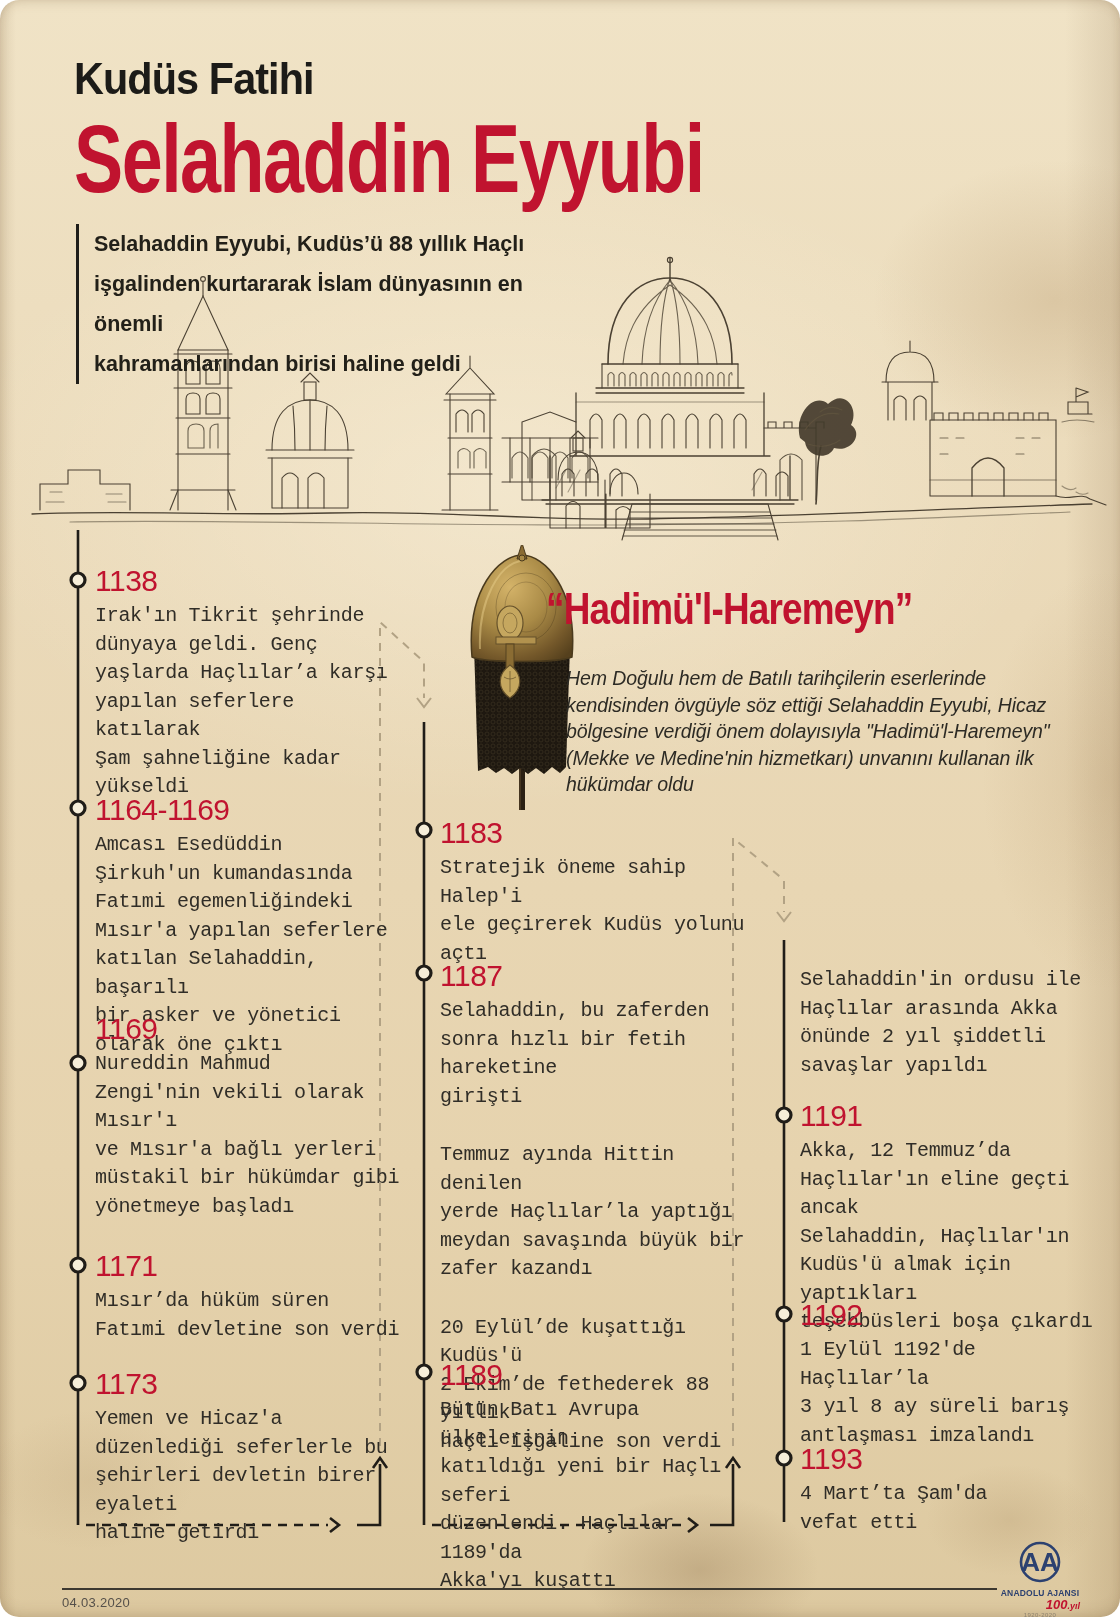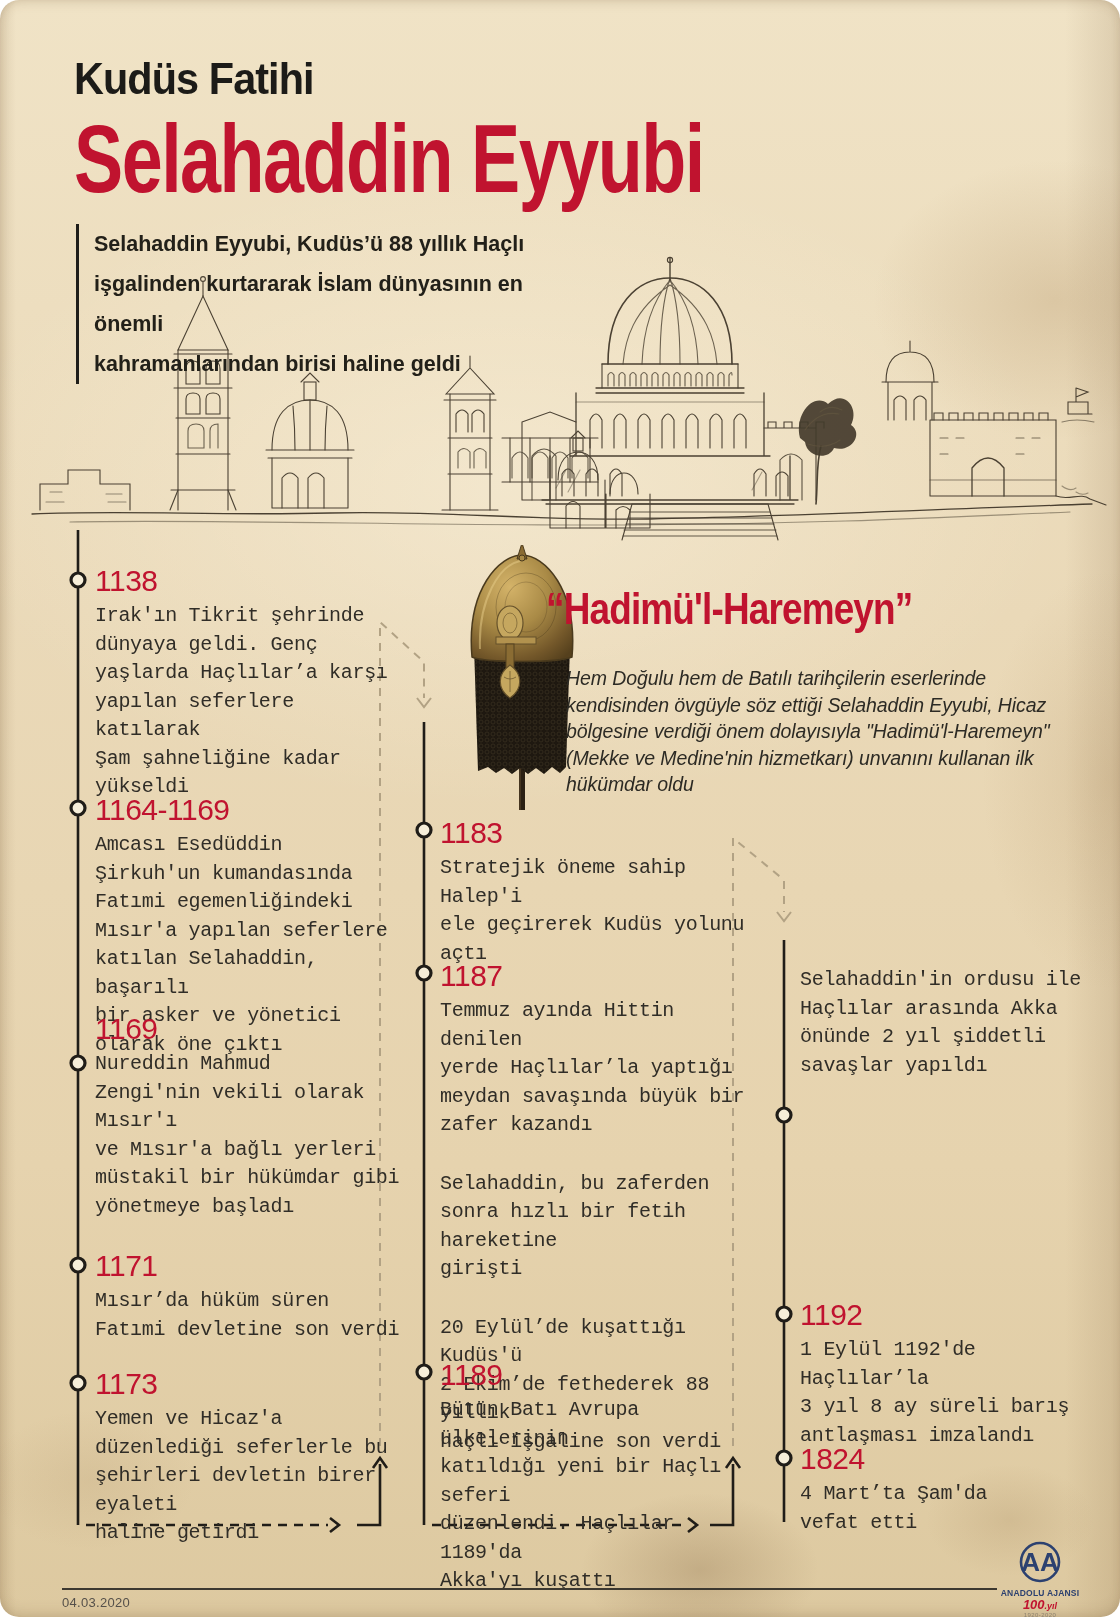--- a/index.html
+++ b/index.html
@@ -41,21 +41,21 @@
     line-height:26.5px;white-space:pre-line;letter-spacing:-0.1px;margin-top:19px;
   }
   .entry{width:310px;}
   .year{font-size:30px;line-height:30px;color:#c0132f;letter-spacing:-0.5px;margin-bottom:6px;}
   .btext{font-size:20px;line-height:28.5px;color:#302d27;white-space:pre-line;letter-spacing:-0.3px;font-family:Liberation Mono, monospace;}
   .btext + .btext{margin-top:30px;}
   .footer-rule{left:62px;top:1588px;width:935px;height:2px;background:#3c3830;}
   .footer-date{left:62px;top:1595px;font-size:13px;color:#55504a;letter-spacing:.3px;}
   .logo-wrap{left:1000px;top:1540px;width:80px;text-align:center;}
   .agency{font-size:8.5px;font-weight:700;color:#2c4170;letter-spacing:.2px;white-space:nowrap;}
-  .centenary{font-size:13px;font-weight:700;font-style:italic;color:#c0132f;line-height:12px;margin-top:1px;}
+  .centenary{font-size:13px;font-weight:700;font-style:italic;color:#c0132f;line-height:12px;margin-top:1px;text-align:right;}
   .centenary .suffix{font-size:9px;}
   .years{font-size:6px;color:#8a7f6c;letter-spacing:.4px;}
   svg text{font-family:"Liberation Sans", sans-serif;}
 </style>
 </head>
 <body>
 
 <div id="canvas">
 
   <svg class="abs" style="left:10px;top:242px;width:1100px;height:300px" viewBox="0 0 1100 300">
@@ -272,53 +272,61 @@
   </div>
 
   <div class="abs entry" style="left:440px;top:818px">
     <div class="year">1183</div>
     <div class="btext">Stratejik öneme sahip Halep'i
 ele geçirerek Kudüs yolunu
 açtı</div>
   </div>
   <div class="abs entry" style="left:440px;top:961px">
     <div class="year">1187</div>
+    <div class="btext">Selahaddin, bu zaferden
+sonra hızlı bir fetih hareketine
+girişti</div>
     <div class="btext">Temmuz ayında Hittin denilen
 yerde Haçlılar’la yaptığı
 meydan savaşında büyük bir
 zafer kazandı</div>
-    <div class="btext">Selahaddin, bu zaferden
-sonra hızlı bir fetih hareketine
-girişti</div>
     <div class="btext">20 Eylül’de kuşattığı Kudüs'ü
 2 Ekim’de fethederek 88 yıllık
 haçlı işgaline son verdi</div>
   </div>
   <div class="abs entry" style="left:440px;top:1360px">
     <div class="year">1189</div>
     <div class="btext">Bütün Batı Avrupa ülkelerinin
 katıldığı yeni bir Haçlı seferi
 düzenlendi. Haçlılar 1189'da
 Akka'yı kuşattı</div>
   </div>
 
   <div class="abs entry" style="left:800px;top:966px">
     <div class="btext">Selahaddin'in ordusu ile
 Haçlılar arasında Akka
 önünde 2 yıl şiddetli
 savaşlar yapıldı</div>
   </div>
+  <div class="abs entry" style="left:800px;top:1101px">
+    <div class="year">1191</div>
+    <div class="btext">Akka, 12 Temmuz’da
+Haçlılar'ın eline geçti ancak
+Selahaddin, Haçlılar'ın
+Kudüs'ü almak için yaptıkları
+teşebbüsleri boşa çıkardı</div>
+  </div>
   <div class="abs entry" style="left:800px;top:1300px">
     <div class="year">1192</div>
     <div class="btext">1 Eylül 1192'de Haçlılar’la
 3 yıl 8 ay süreli barış
 antlaşması imzalandı</div>
   </div>
   <div class="abs entry" style="left:800px;top:1444px">
-    <div class="year">1824</div>
+    <div class="year">1193</div>
     <div class="btext">4 Mart’ta Şam'da
 vefat etti</div>
   </div>
 
   <div class="abs footer-rule"></div>
   <div class="abs footer-date">04.03.2020</div>
   <div class="abs logo-wrap">
     <svg width="80" height="44" viewBox="0 0 80 44">
       <circle cx="40" cy="22" r="19" fill="none" stroke="#2c4170" stroke-width="2.6"></circle>
       <text x="40" y="31" text-anchor="middle" font-size="26" font-weight="bold" fill="#2c4170">AA</text>

